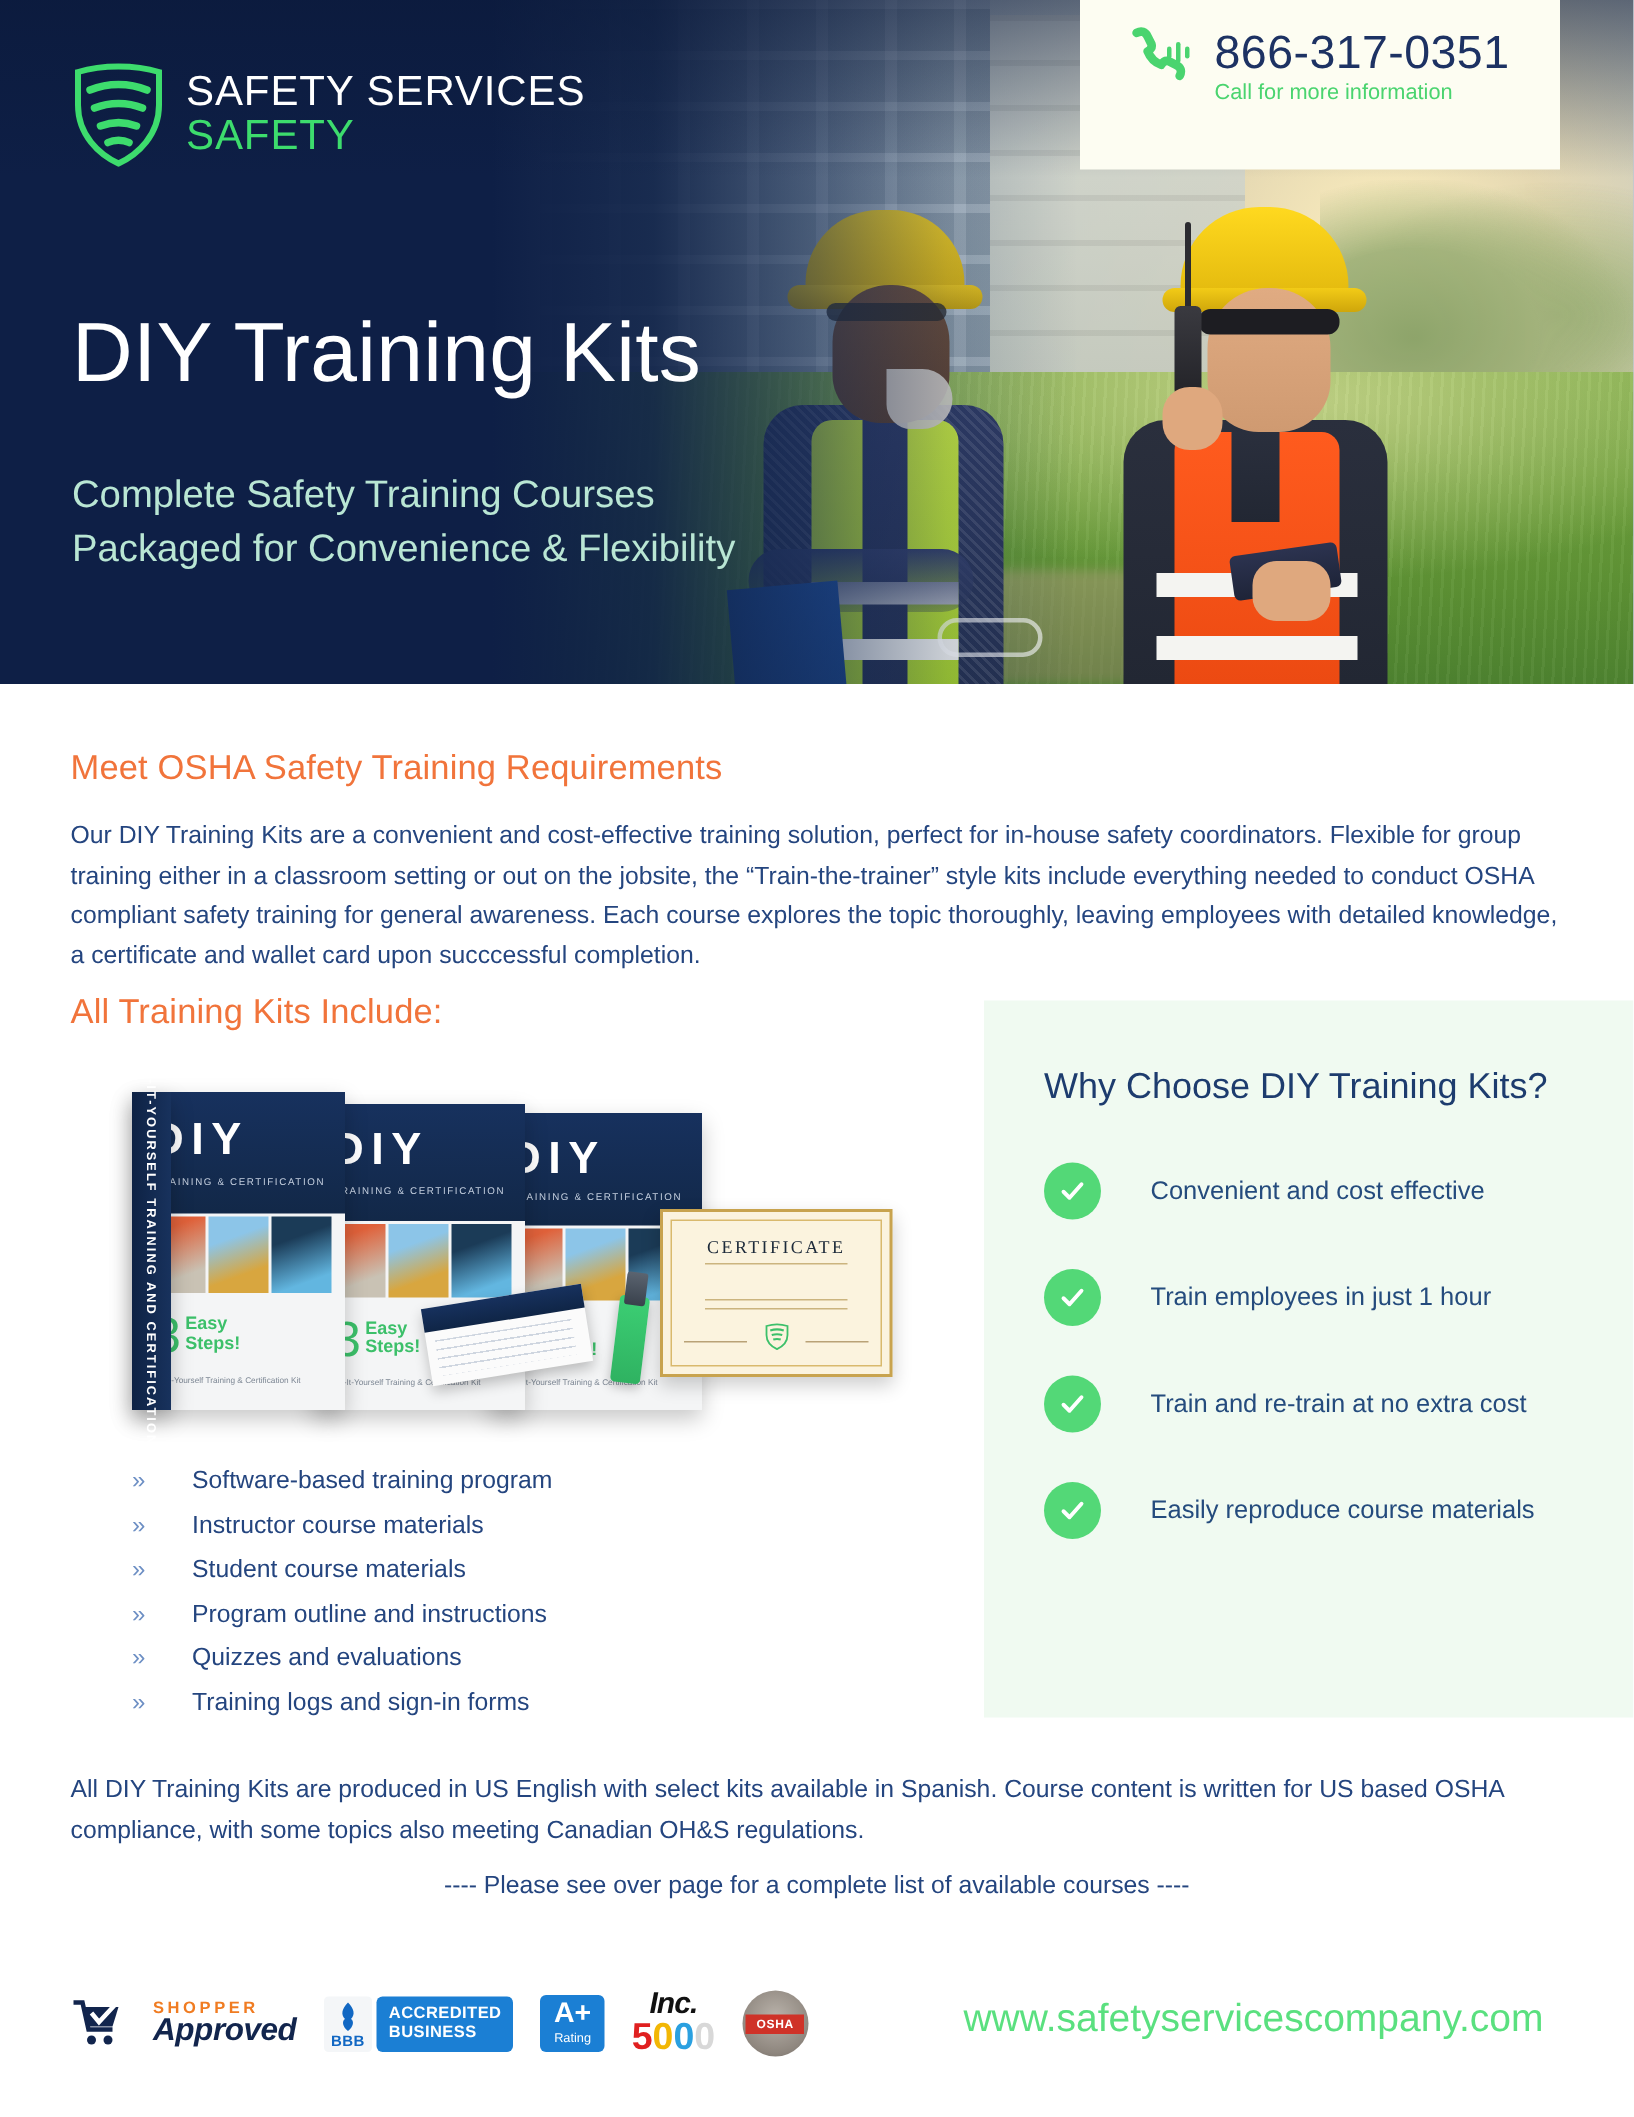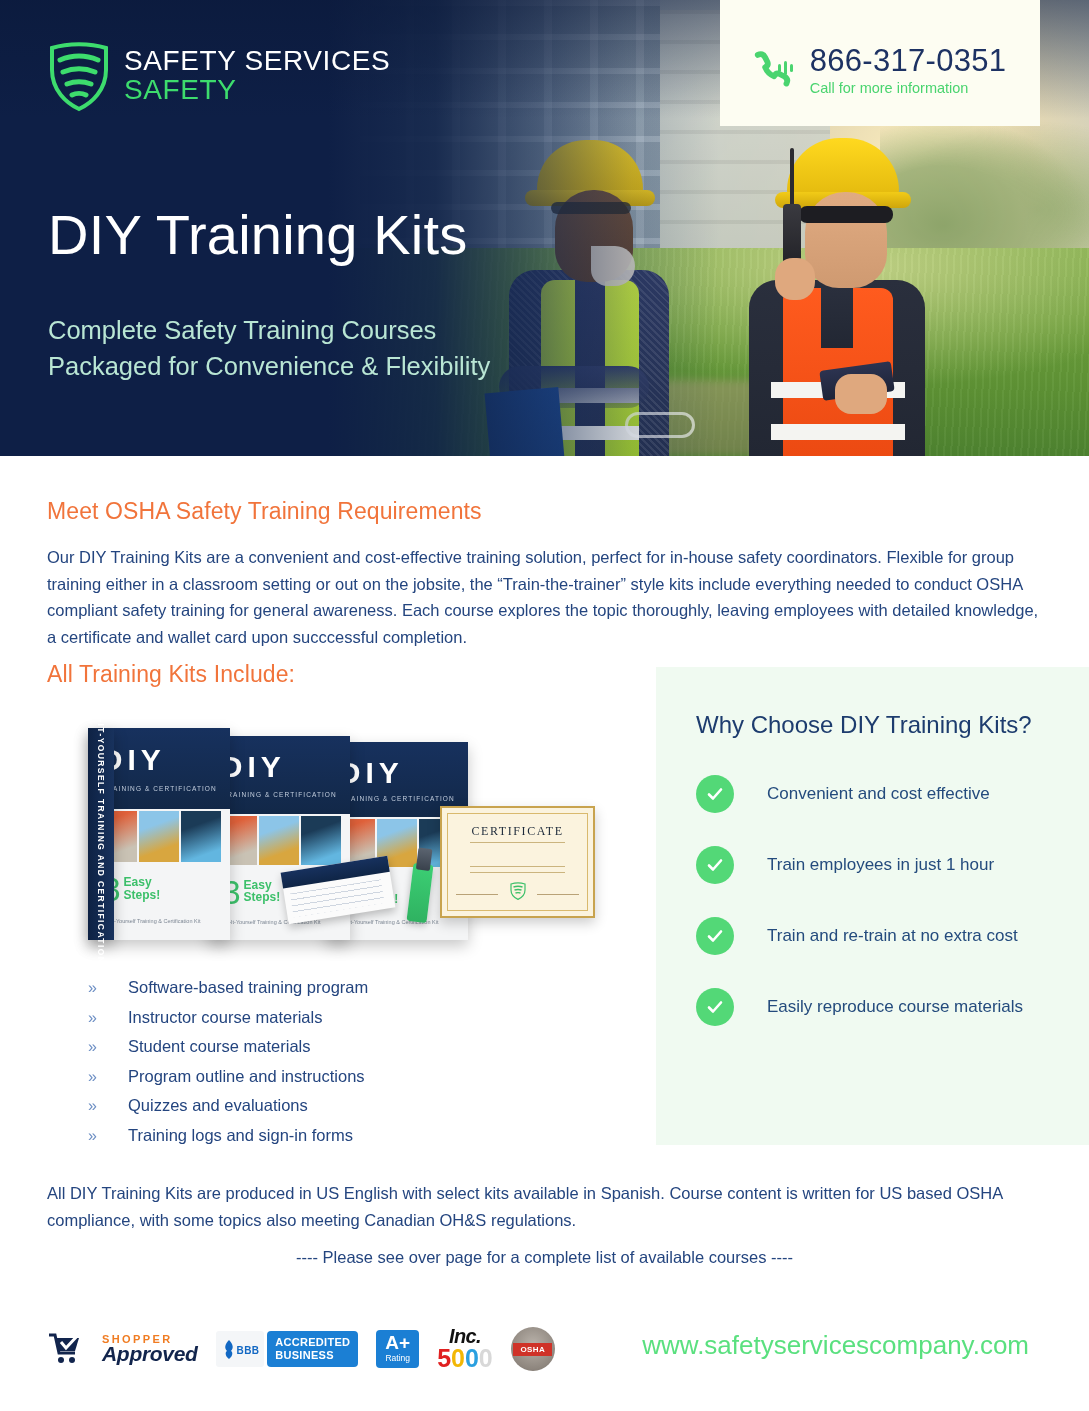--- a/index.html
+++ b/index.html
@@ -195,23 +195,23 @@
 
   
   .logo { position:absolute; left:48px; top:40px; display:flex; align-items:center; gap:14px; }
   .logo-mark { width:62px; height:72px; }
   .logo-text { line-height:1.02; }
   .logo-l1 { font-size:28px; letter-spacing:.6px; color:#ffffff; font-weight:400; }
   .logo-l2 { font-size:28px; letter-spacing:.6px; color:#3ddc6d; font-weight:400; }
 
   
   .phone-box {
-    position:absolute; left:720px; top:0; width:320px; height:126px;
+    position:absolute; left:720px; top:0; width:320px; height:113px;
     background:#fdfdf2;
-    display:flex; align-items:center; justify-content:center; gap:14px;
+    display:flex; justify-content:center; gap:14px;
     padding-top:18px;
   }
   .phone-icon { width:42px; height:42px; flex:none; }
   .phone-num { font-size:31px; color:#1d3263; letter-spacing:.3px; line-height:1.1; }
   .phone-sub { font-size:14.5px; color:#4ad46f; line-height:1.5; }
 
   
   .hero-title {
     position:absolute; left:48px; top:202px;
     font-size:56px; color:#ffffff; font-weight:400; letter-spacing:.2px;
@@ -367,21 +367,21 @@
   }
   .bdg-shopper { display:flex; align-items:center; gap:20px; }
   .cart-ico { width:34px; height:32px; }
   .shopper-w { line-height:.95; }
   .shopper-top { color:#f07c22; font-size:11px; font-weight:700; letter-spacing:2.4px; }
   .shopper-bot { color:#12254d; font-size:21px; font-weight:700; font-style:italic; letter-spacing:-.3px; }
 
   .bbb-wrap { display:flex; align-items:stretch; gap:3px; }
   .bbb-left {
     background:#f4f6f8; padding:3px 5px 1px; border-radius:3px;
-    display:flex; align-items:center; justify-content:center;
+    display:flex; flex-direction:column; align-items:center; justify-content:center;
   }
   .bbb-torch { width:16px; height:22px; }
   .bbb-lbl { color:#1268c3; font-size:10px; font-weight:700; letter-spacing:.3px; }
   .bbb-right {
     background:#1b7fd4; color:#fff; border-radius:4px;
     padding:5px 8px; display:flex; flex-direction:column; justify-content:center;
     font-size:11px; font-weight:700; line-height:1.22; letter-spacing:.3px;
   }
   .aplus {
     background:#1b7fd4; color:#fff; border-radius:4px; padding:3px 9px;

